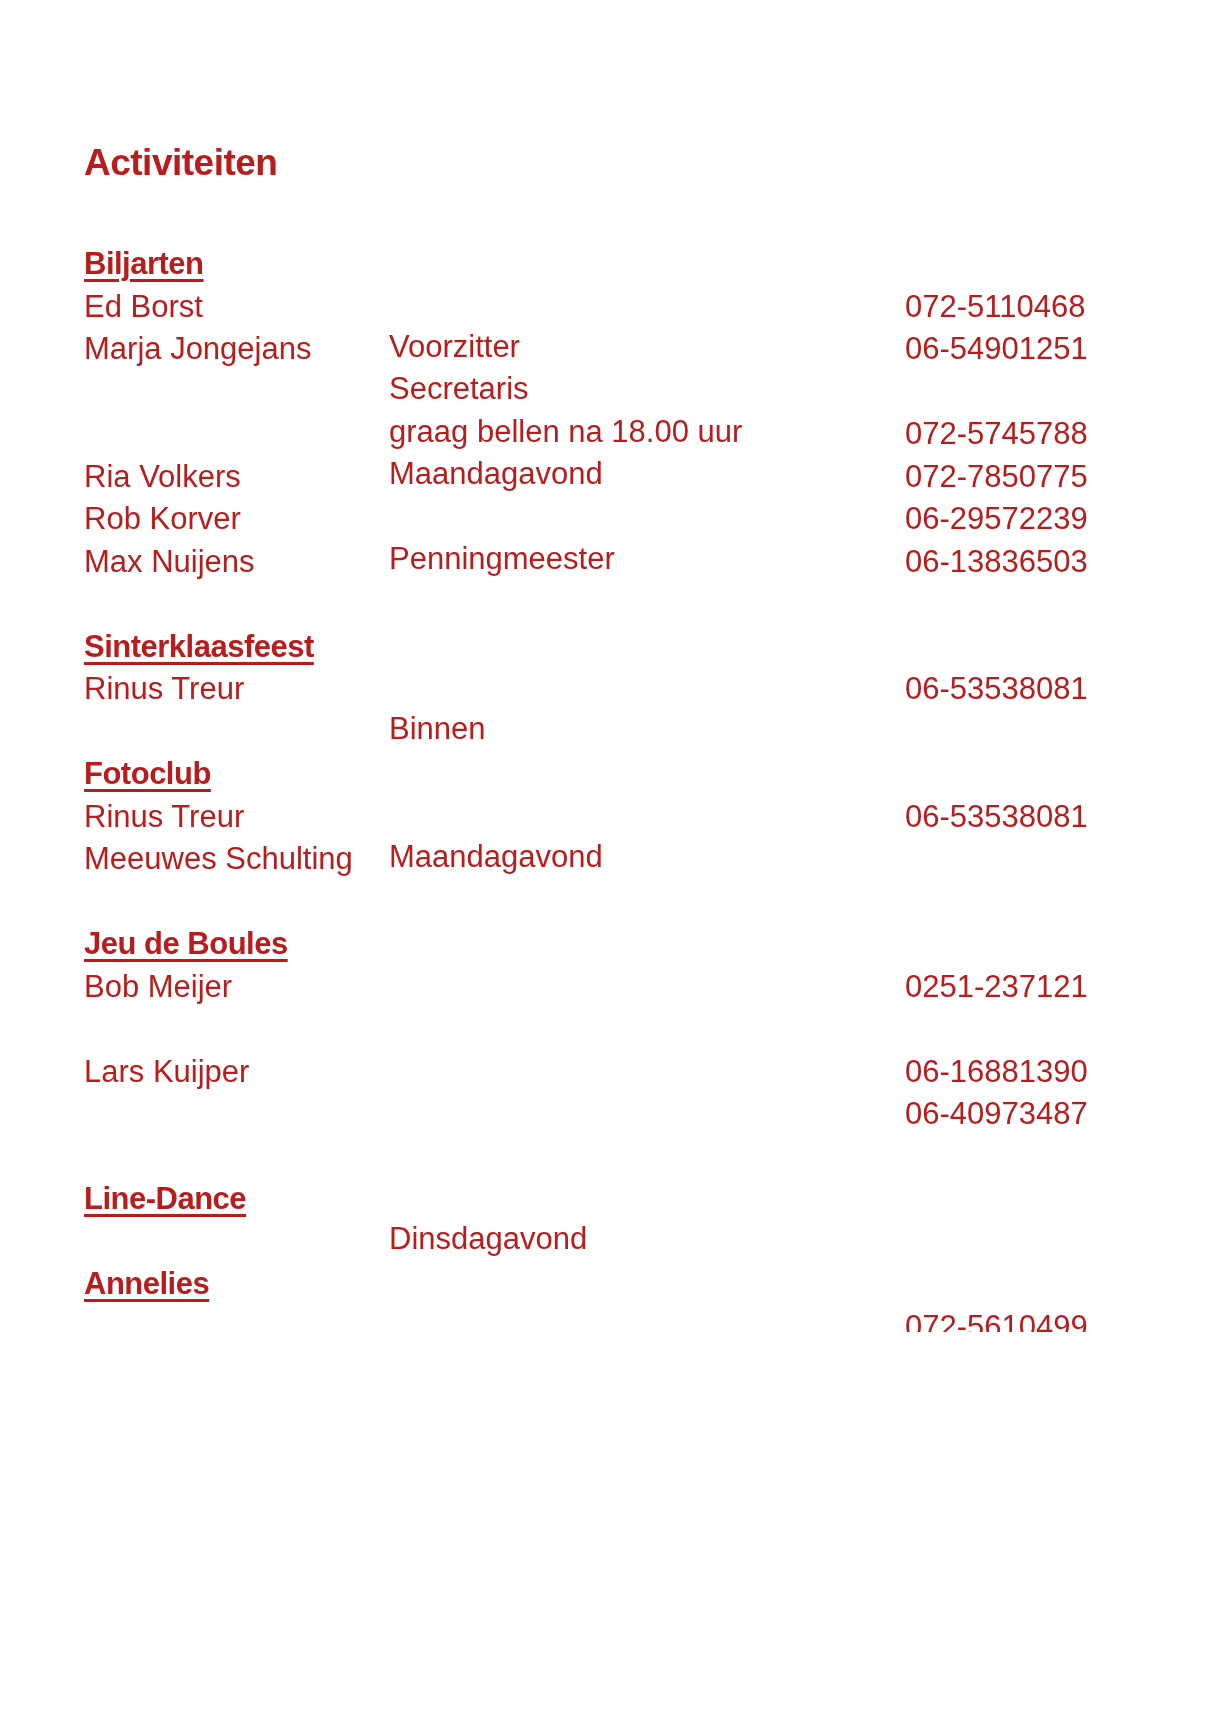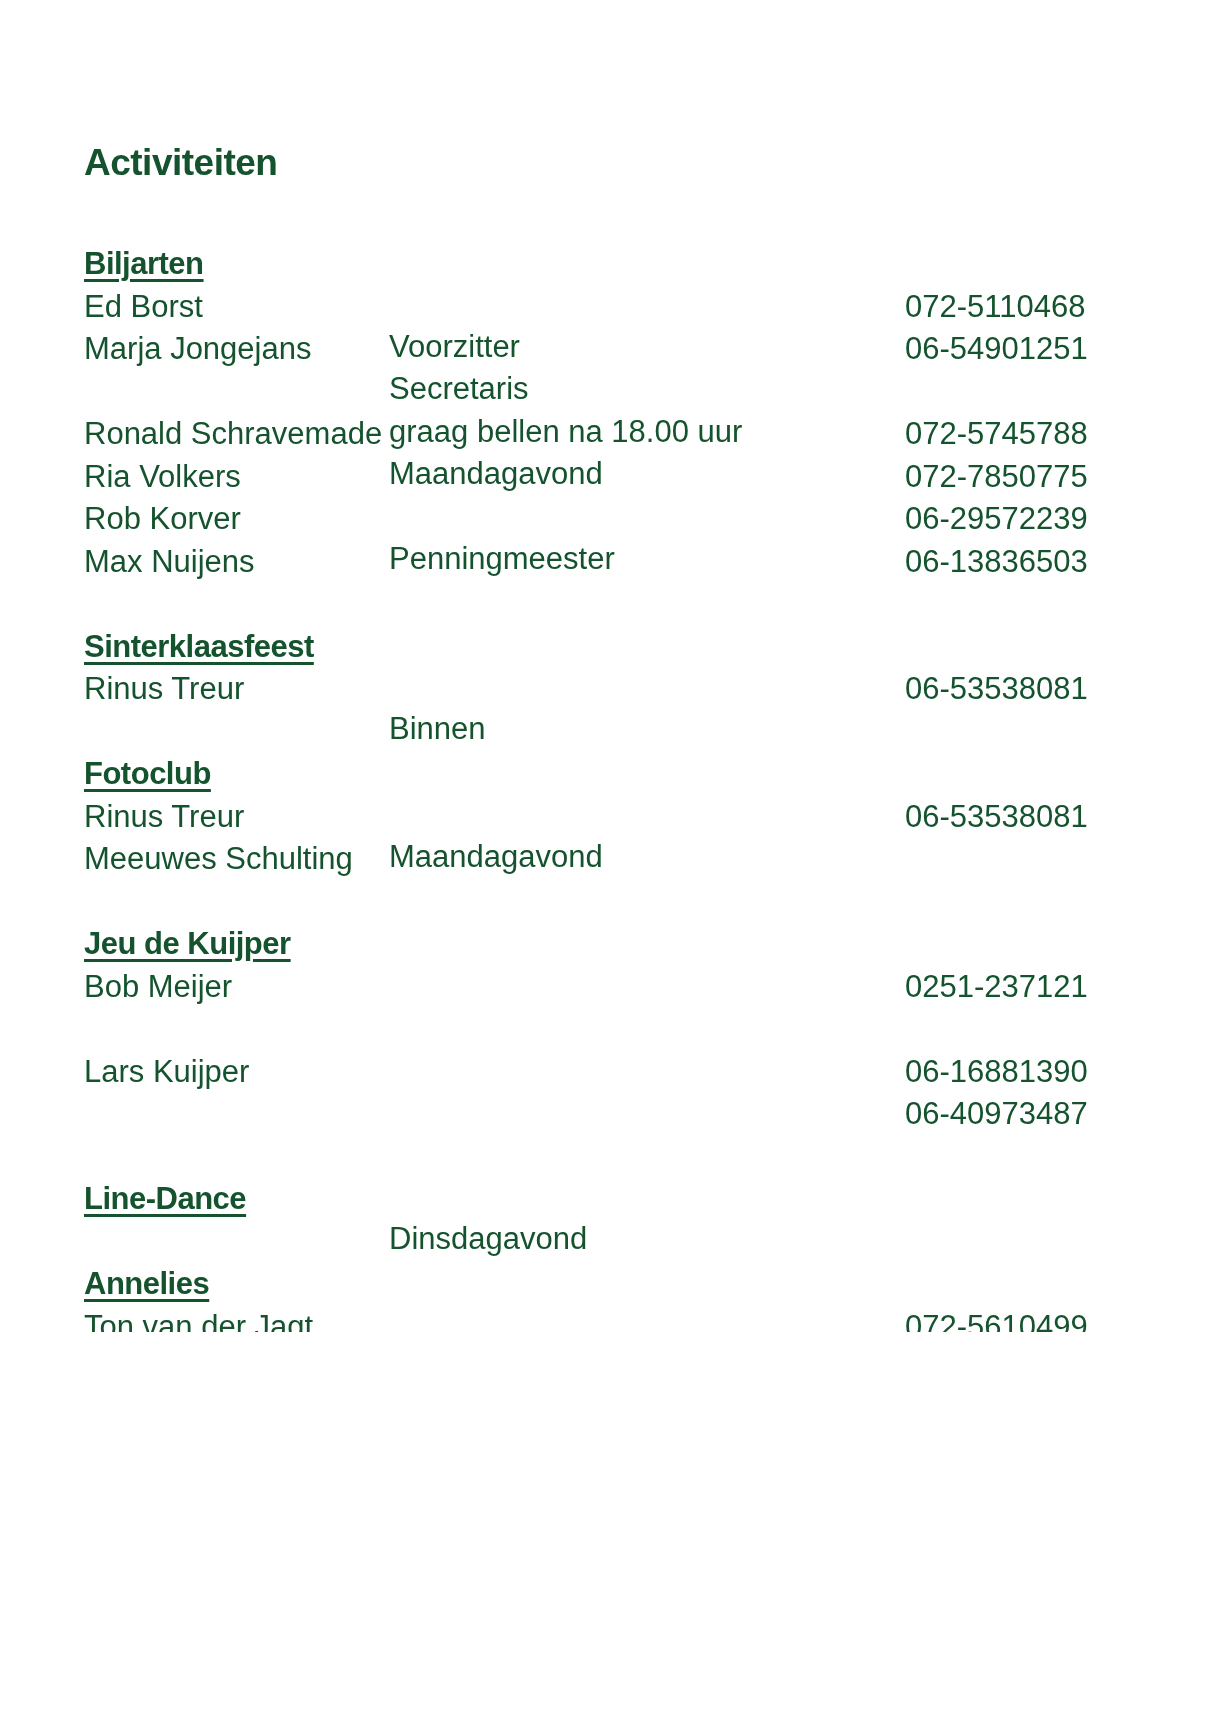--- a/index.html
+++ b/index.html
@@ -6,21 +6,21 @@
     margin: 0;
     padding: 0;
     background: #ffffff;
   }
   .page {
     position: relative;
     width: 1218px;
     height: 1332px;
     background: #ffffff;
     font-family: "Liberation Sans", "DejaVu Sans", sans-serif;
-    color: #14532d;
+    color: #b91c1c;
     overflow: hidden;
   }
   .doc-title {
     position: absolute;
     left: 84px;
     top: 143px;
     margin: 0;
     font-size: 37px;
     font-weight: bold;
     letter-spacing: -0.5px;
@@ -71,21 +71,20 @@
       </div>
       <div class="line">
         <span class="c1">Marja Jongejans</span>
         <span class="c2">Secretaris</span>
         <span class="c3">06-54901251</span>
       </div>
       <div class="line">
         <span class="c2">graag bellen na 18.00 uur</span>
       </div>
       <div class="line">
-        <span class="c1">Ronald Schravemade</span>
         <span class="c2">Maandagavond</span>
         <span class="c3">072-5745788</span>
       </div>
       <div class="line">
         <span class="c1">Ria Volkers</span>
         <span class="c3">072-7850775</span>
       </div>
       <div class="line">
         <span class="c1">Rob Korver</span>
         <span class="c2">Penningmeester</span>
@@ -111,21 +110,21 @@
       <div class="line">
         <span class="c1">Rinus Treur</span>
         <span class="c2">Maandagavond</span>
         <span class="c3">06-53538081</span>
       </div>
       <div class="line">
         <span class="c1">Meeuwes Schulting</span>
       </div>
       <div class="line"></div>
       <div class="line">
-        <span class="c1 hd">Jeu de Kuijper</span>
+        <span class="c1 hd">Jeu de Boules</span>
       </div>
       <div class="line">
         <span class="c1">Bob Meijer</span>
         <span class="c3">0251-237121</span>
       </div>
       <div class="line"></div>
       <div class="line">
         <span class="c1">Lars Kuijper</span>
         <span class="c3">06-16881390</span>
       </div>
@@ -135,18 +134,17 @@
       <div class="line"></div>
       <div class="line">
         <span class="c1 hd">Line-Dance</span>
         <span class="c2">Dinsdagavond</span>
       </div>
       <div class="line"></div>
       <div class="line">
         <span class="c1 hd">Annelies</span>
       </div>
       <div class="line">
-        <span class="c1">Ton van der Jagt</span>
         <span class="c2">Buiten</span>
         <span class="c3">072-5610499</span>
       </div>
     </div>
 </div>
 
 </body></html>

